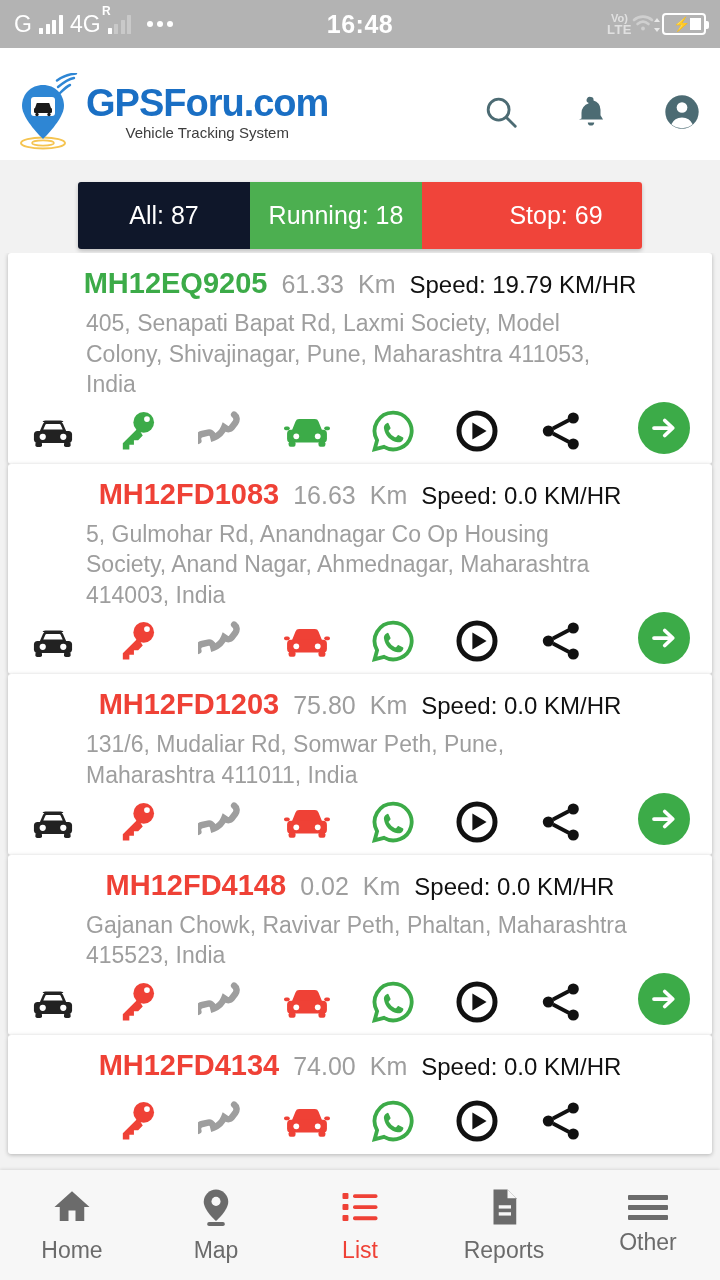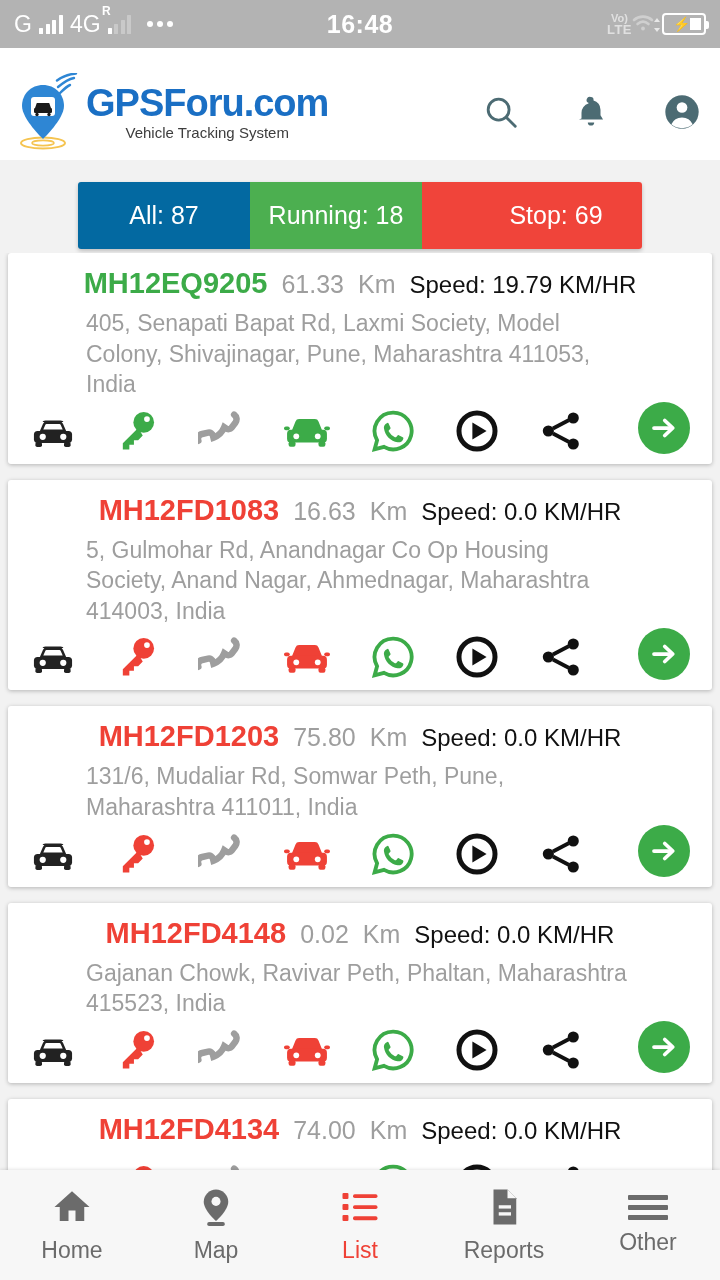--- a/index.html
+++ b/index.html
@@ -74,21 +74,21 @@
     font-family:inherit; padding:19px 0; cursor:pointer;
     white-space:nowrap;
   }
 
   
   .list{
     position:absolute; top:253px; left:0; right:0; bottom:110px;
     overflow:hidden; padding:0 8px;
   }
   .card{
-    background:#fff; border-radius:3px; margin-bottom:16px;
+    background:#fff; border-radius:3px; 
     box-shadow:0 1px 4px rgba(0,0,0,.26);
     padding:14px 12px 10px 12px;
   }
   .card-head{
     display:flex; align-items:baseline; justify-content:center; gap:14px;
     margin-bottom:8px;
   }
   .plate{ font-size:29px; font-weight:700; }
   .dist{ font-size:25px; color:#9e9e9e; }
   .unit{ font-size:25px; color:#9e9e9e; }
@@ -198,21 +198,21 @@
     </svg>
     <svg width="40" height="40" viewBox="0 0 24 24">
       <circle cx="12" cy="12" r="10" fill="#4c6b73"></circle>
       <circle cx="12" cy="9.3" r="3.2" fill="#fff"></circle>
       <path d="M5.6 19.4 a7 7 0 0 1 12.8 0 a10 10 0 0 1 -12.8 0 Z" fill="#fff"></path>
     </svg>
   </div>
 </div>
 
 <div class="filters">
-  <button style="background: #0369a1;">All: 87</button>
+  <button style="background: #0f172a;">All: 87</button>
   <button style="background: rgb(76, 175, 80);">Running: 18</button>
   <button style="background: rgb(240, 68, 58); padding-left: 48px;">Stop: 69</button>
 </div>
 
 <div class="list">
     <div class="card">
       <div class="card-head">
       <span class="plate" style="color:#3cab48">MH12EQ9205</span>
       <span class="dist">61.33</span>
       <span class="unit">Km</span>

